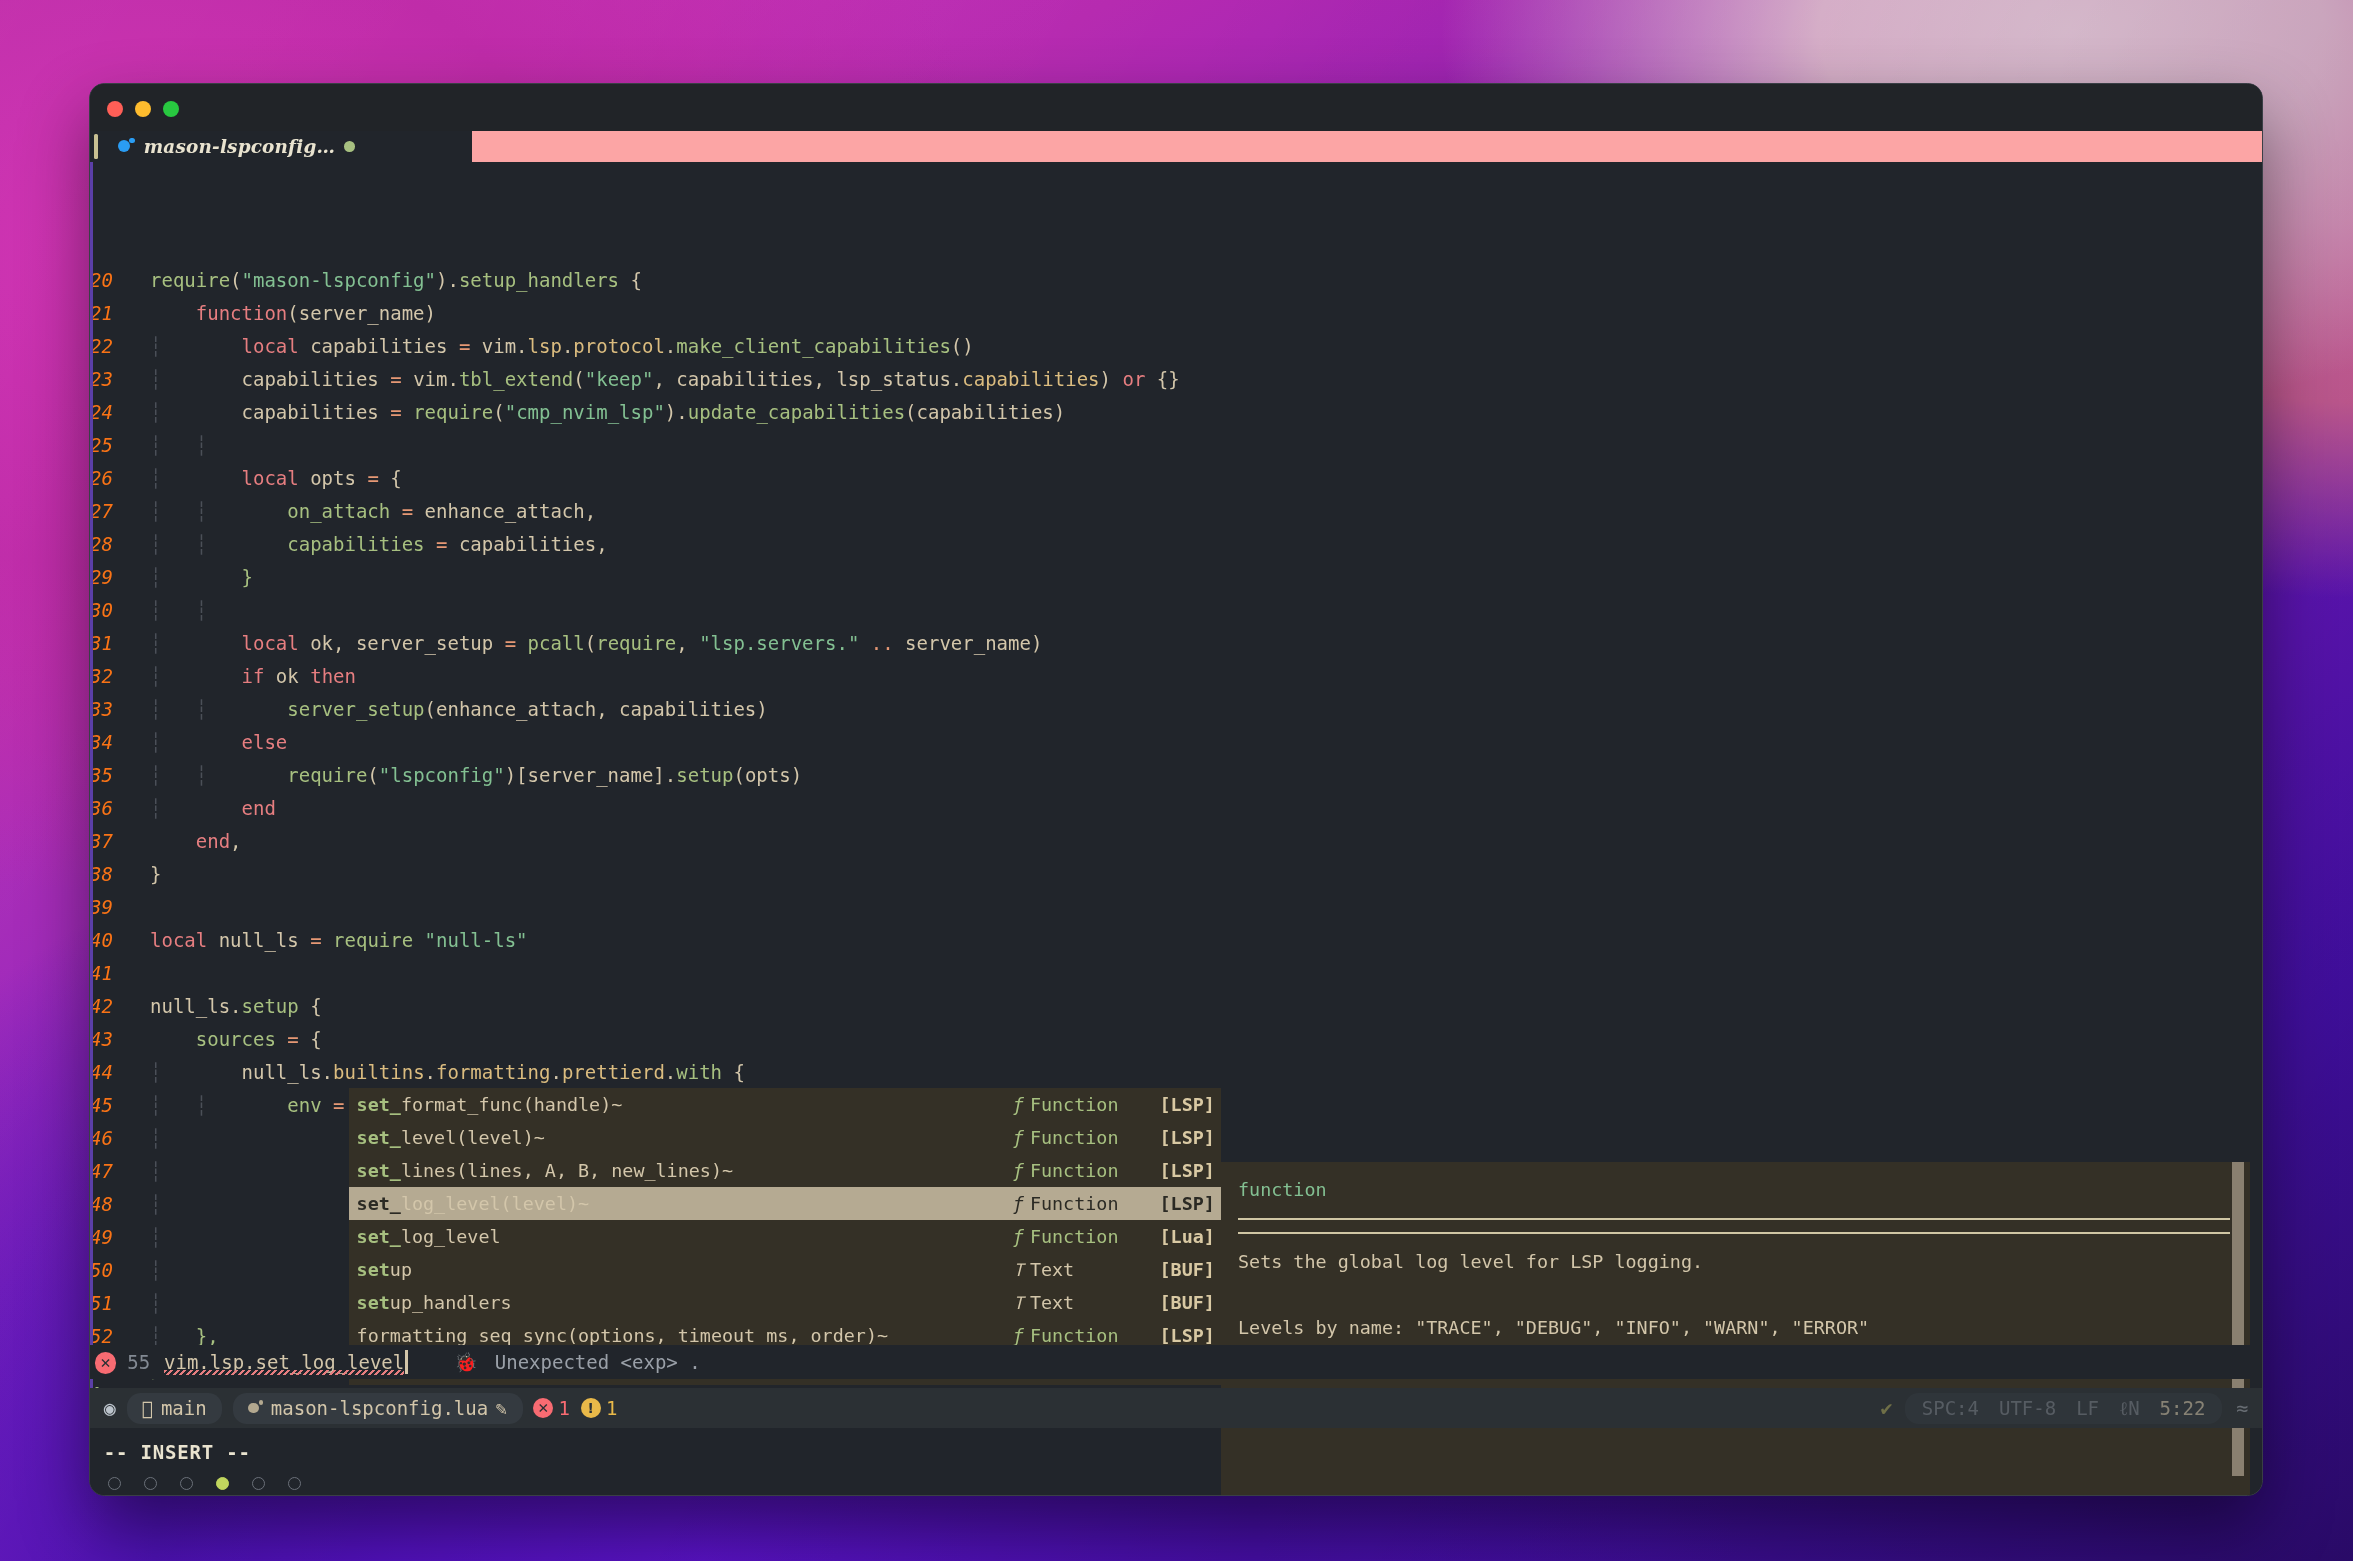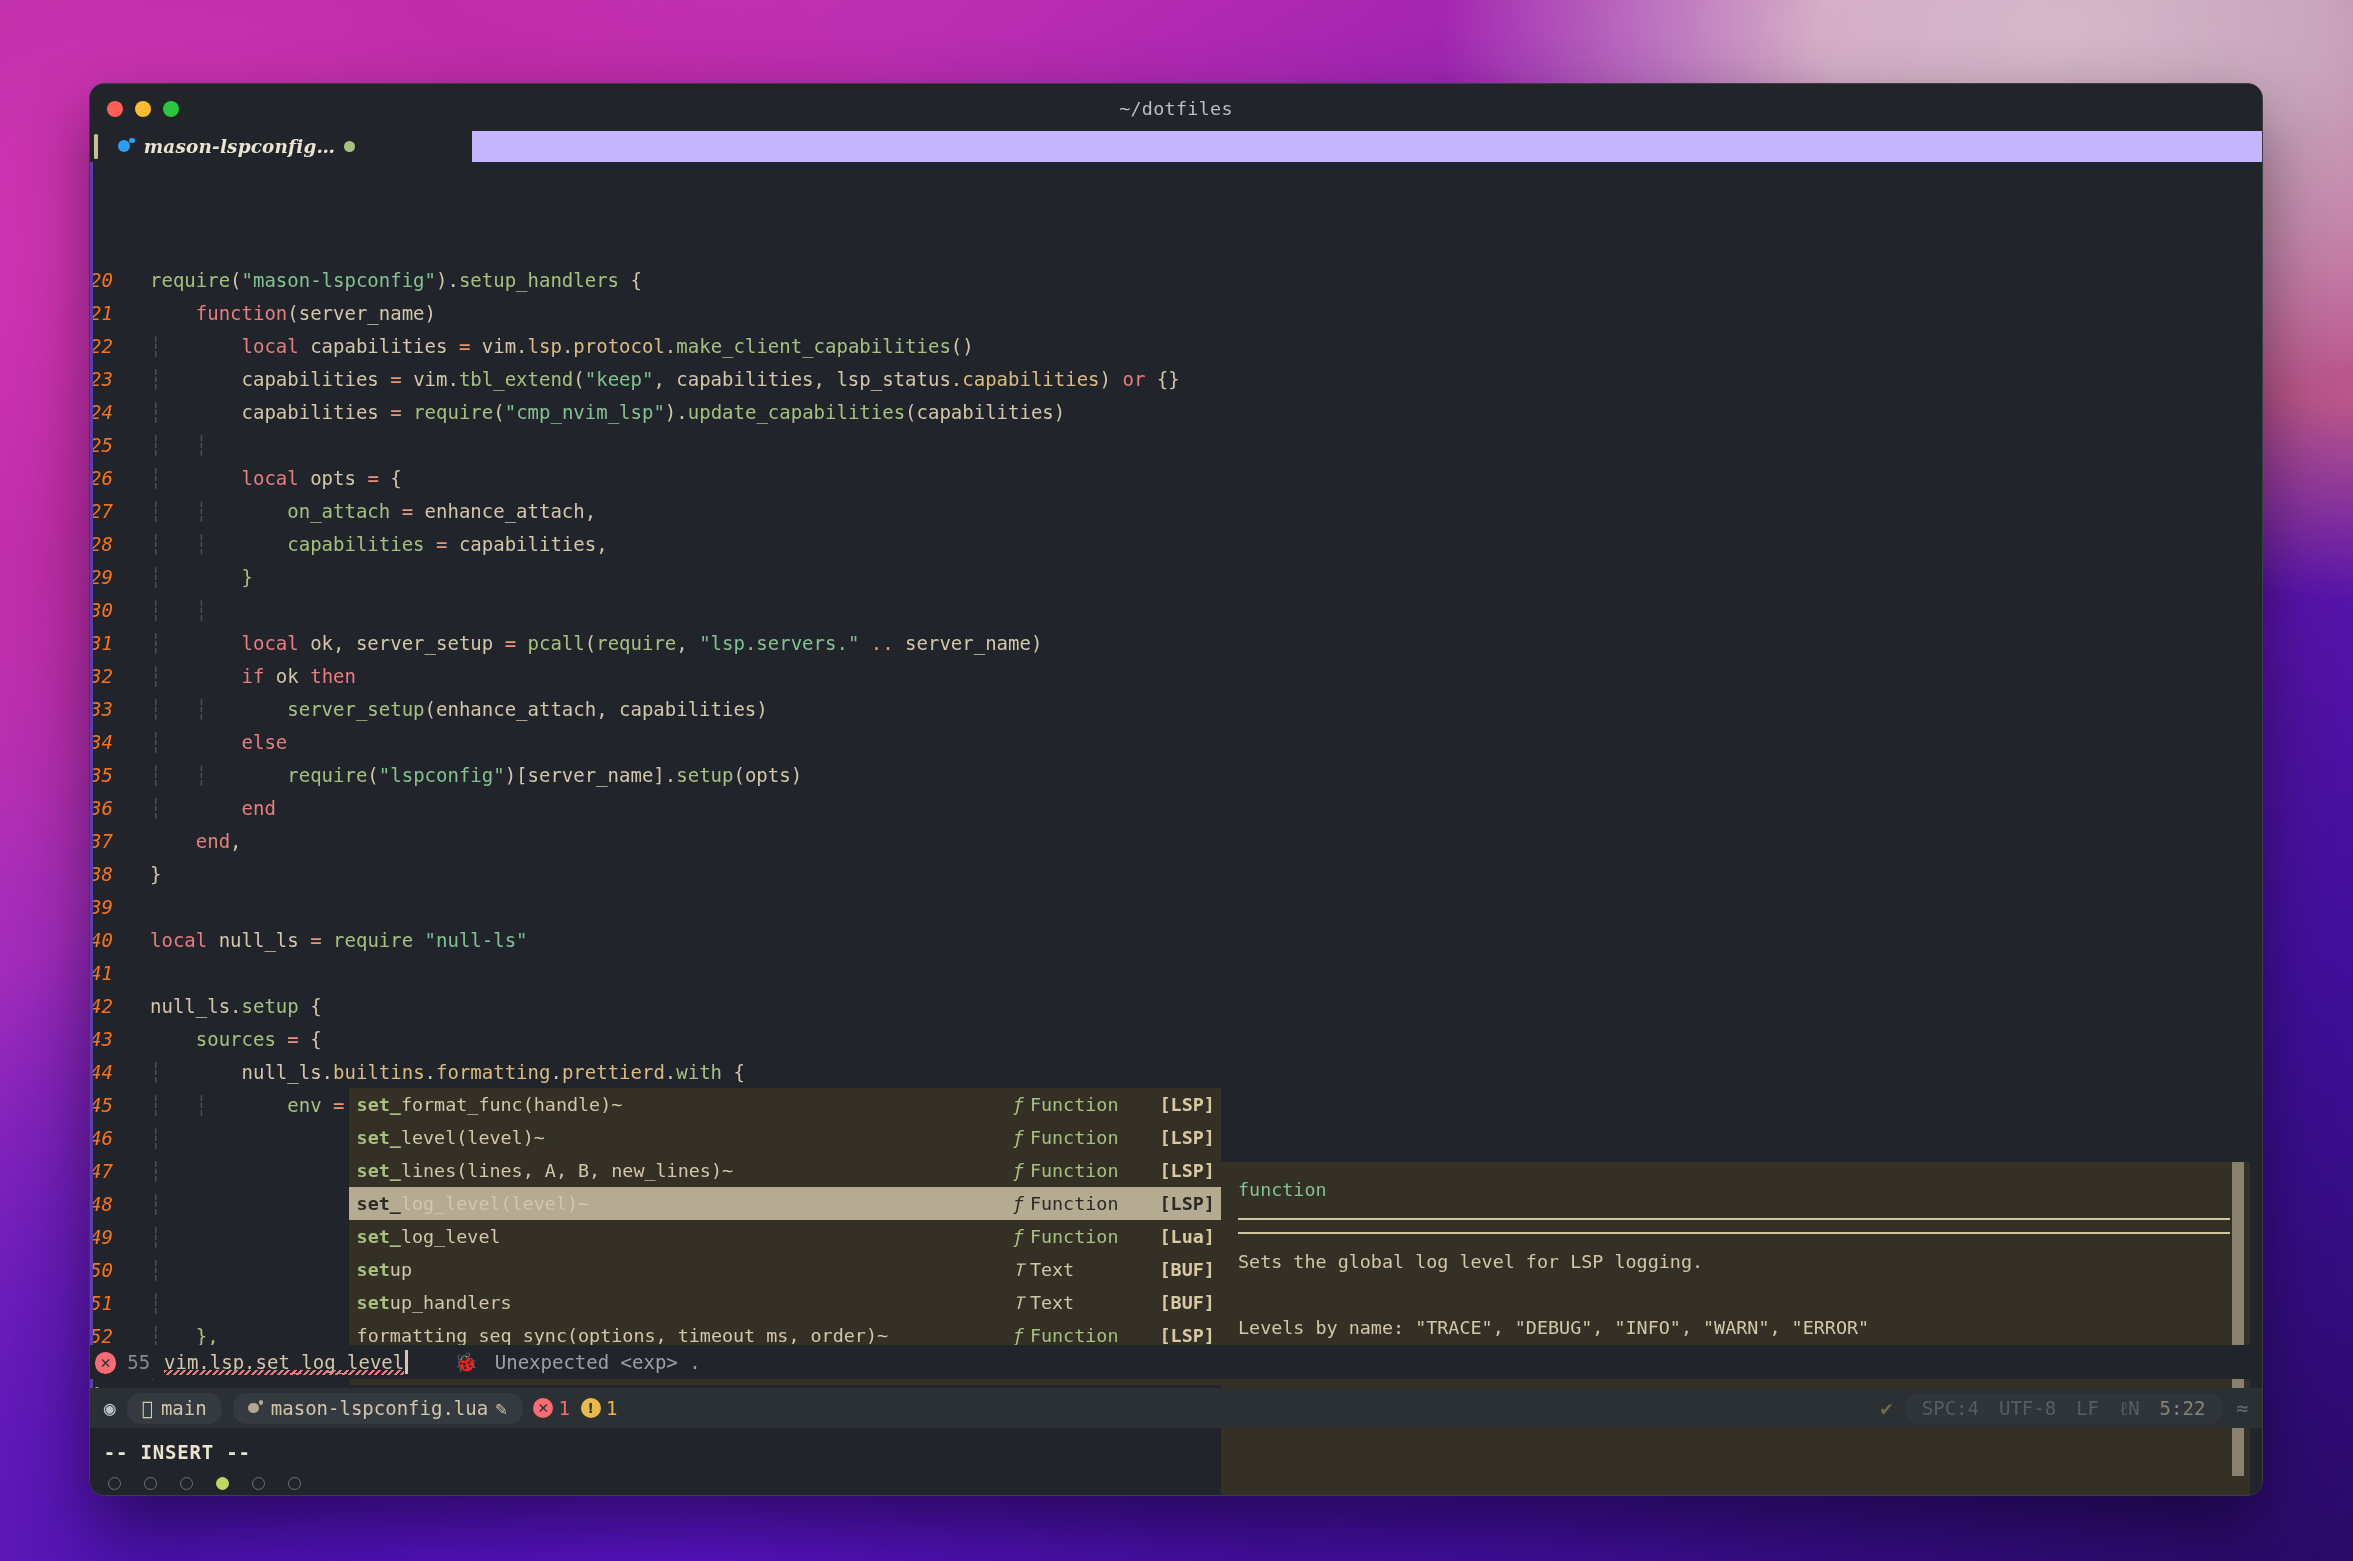--- a/index.html
+++ b/index.html
@@ -59,21 +59,21 @@
   .editor {
     position: relative;
     height: calc(100% - 47px);
     background: #21252b;
     overflow: hidden;
   }
 
   
   .tabline {
     height: 31px;
-    background: #c4b5fd;
+    background: #fca5a5;
     display: flex;
     align-items: center;
     position: relative;
   }
   .tabline-left-fill {
     position: absolute; left: 0; top: 0; bottom: 0; width: 382px;
     background: #21252b;
   }
   .tab {
     position: relative;
@@ -295,21 +295,20 @@
 <body>
 
 <div class="window">
 
   <div class="titlebar">
     <div class="traffic">
       <span class="dot red"></span>
       <span class="dot yellow"></span>
       <span class="dot green"></span>
     </div>
-    <div class="win-title">~/dotfiles</div>
   </div>
 
   <div class="editor">
 
     <div class="tabline">
       <div class="tabline-left-fill"></div>
       <div class="tab-bar-accent"></div>
       <div class="tab">
         <span class="lua-moon">
           <span class="big"></span>

